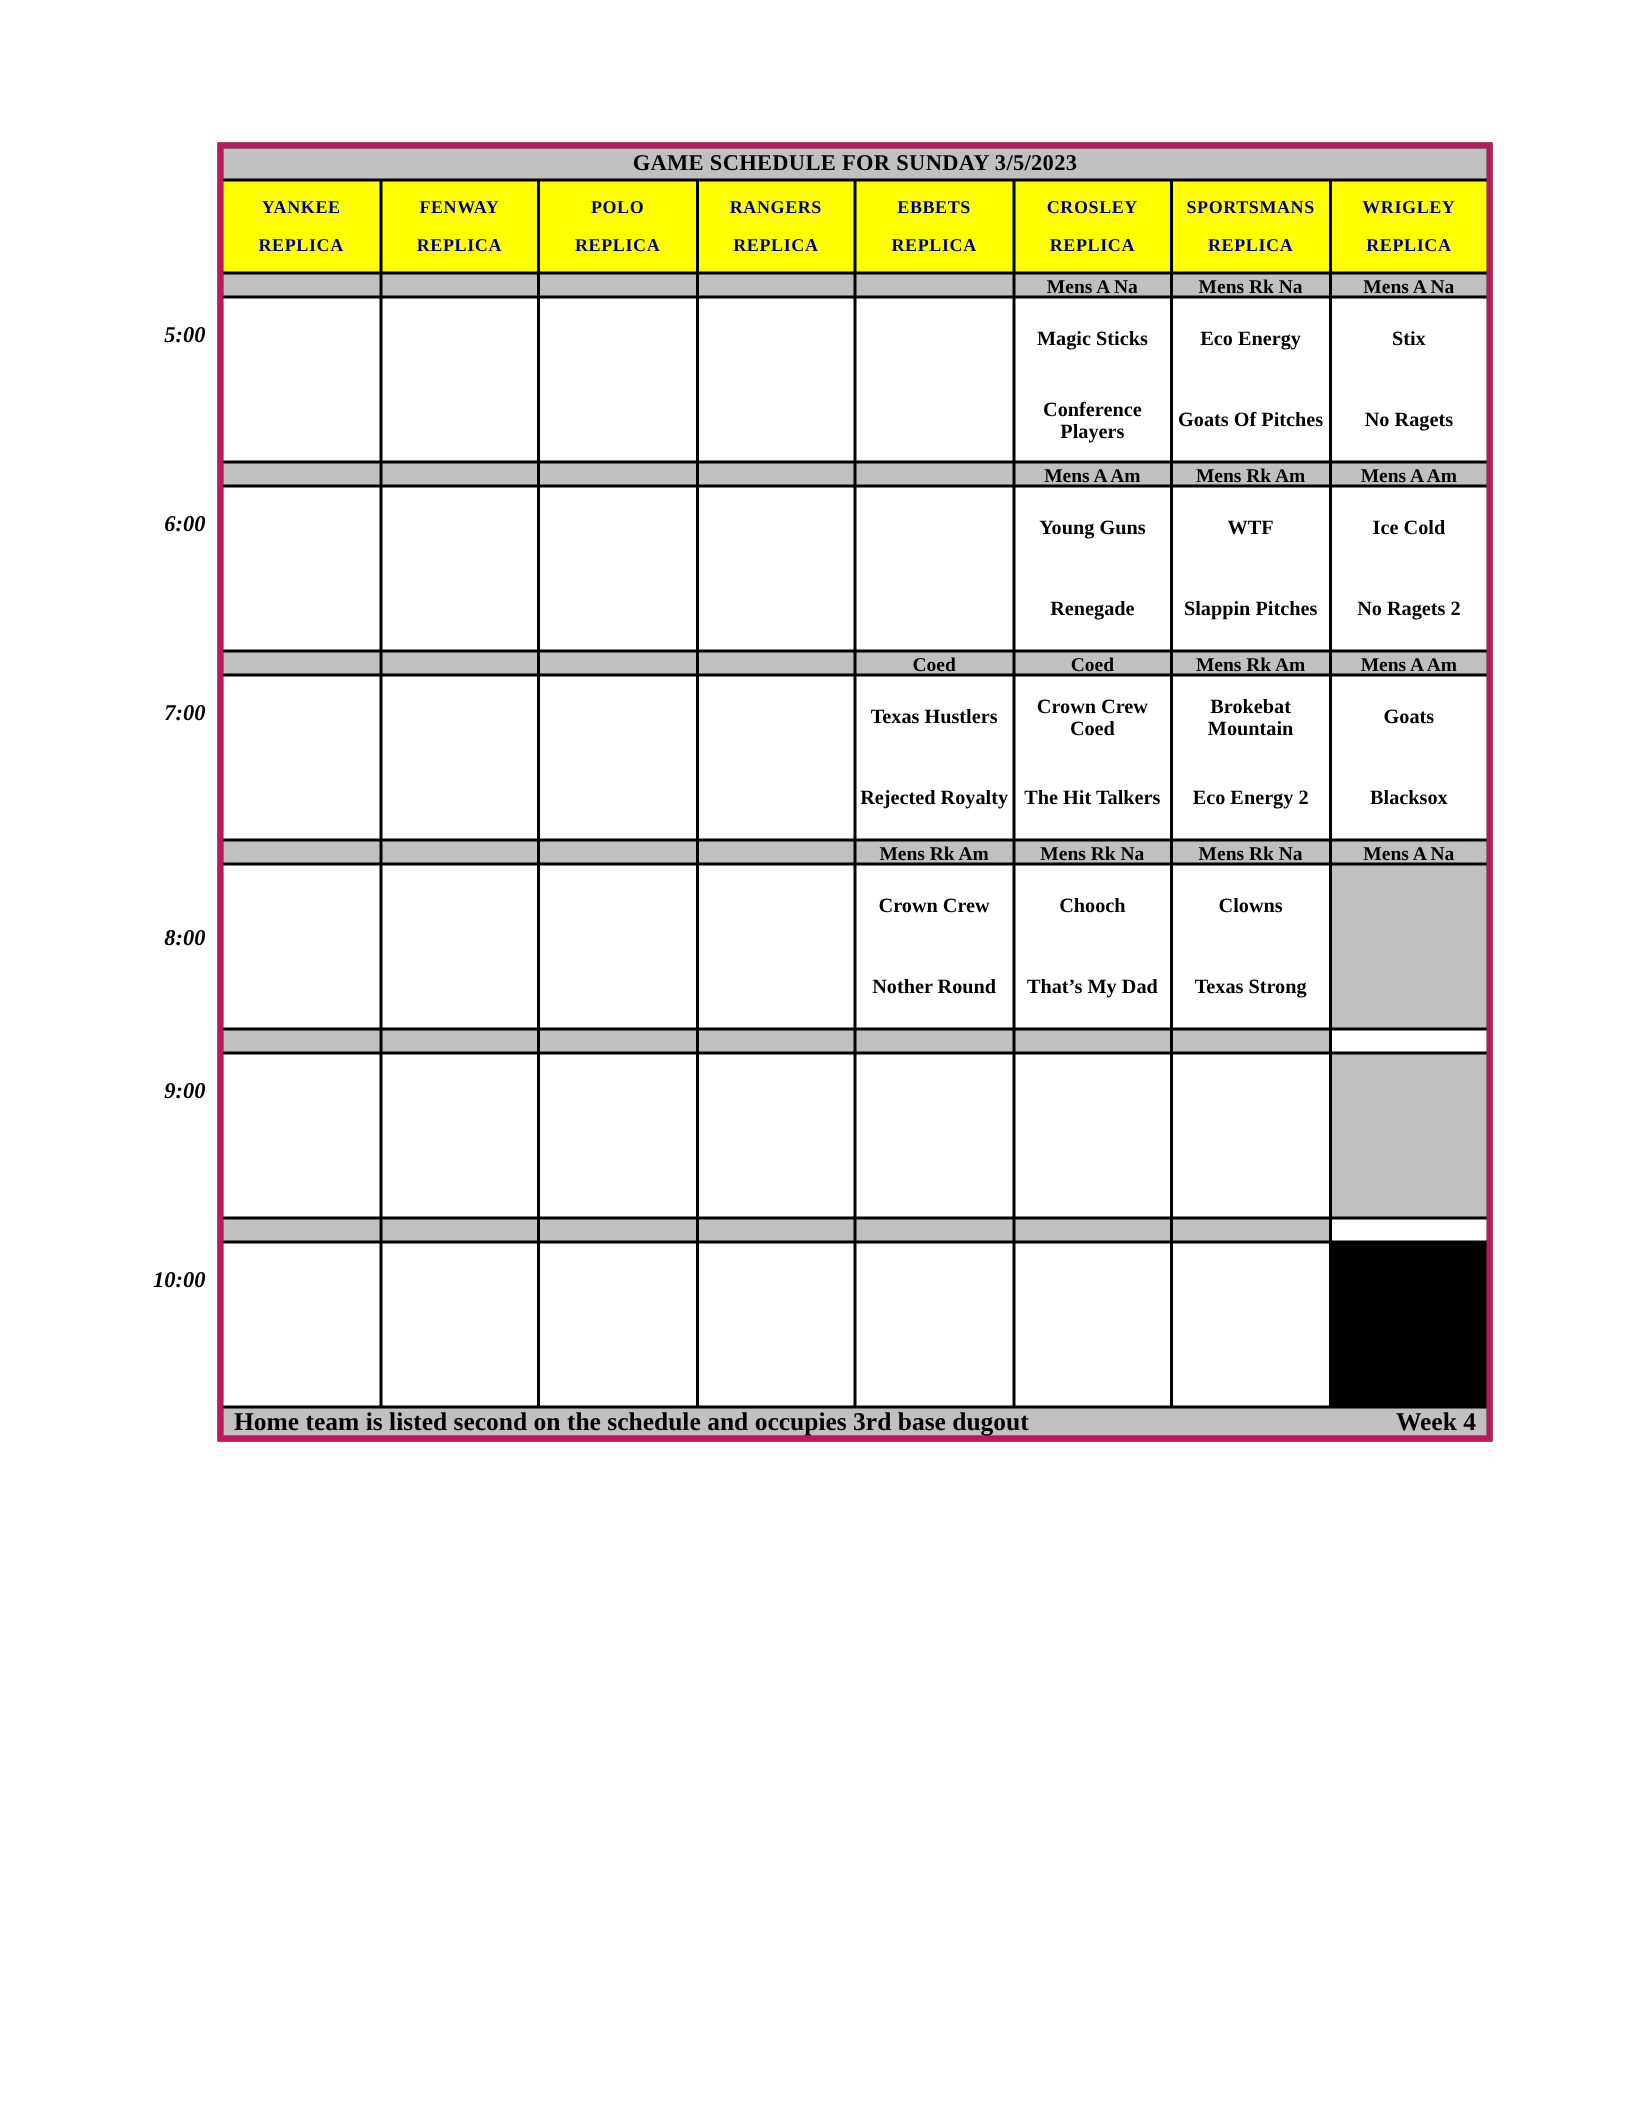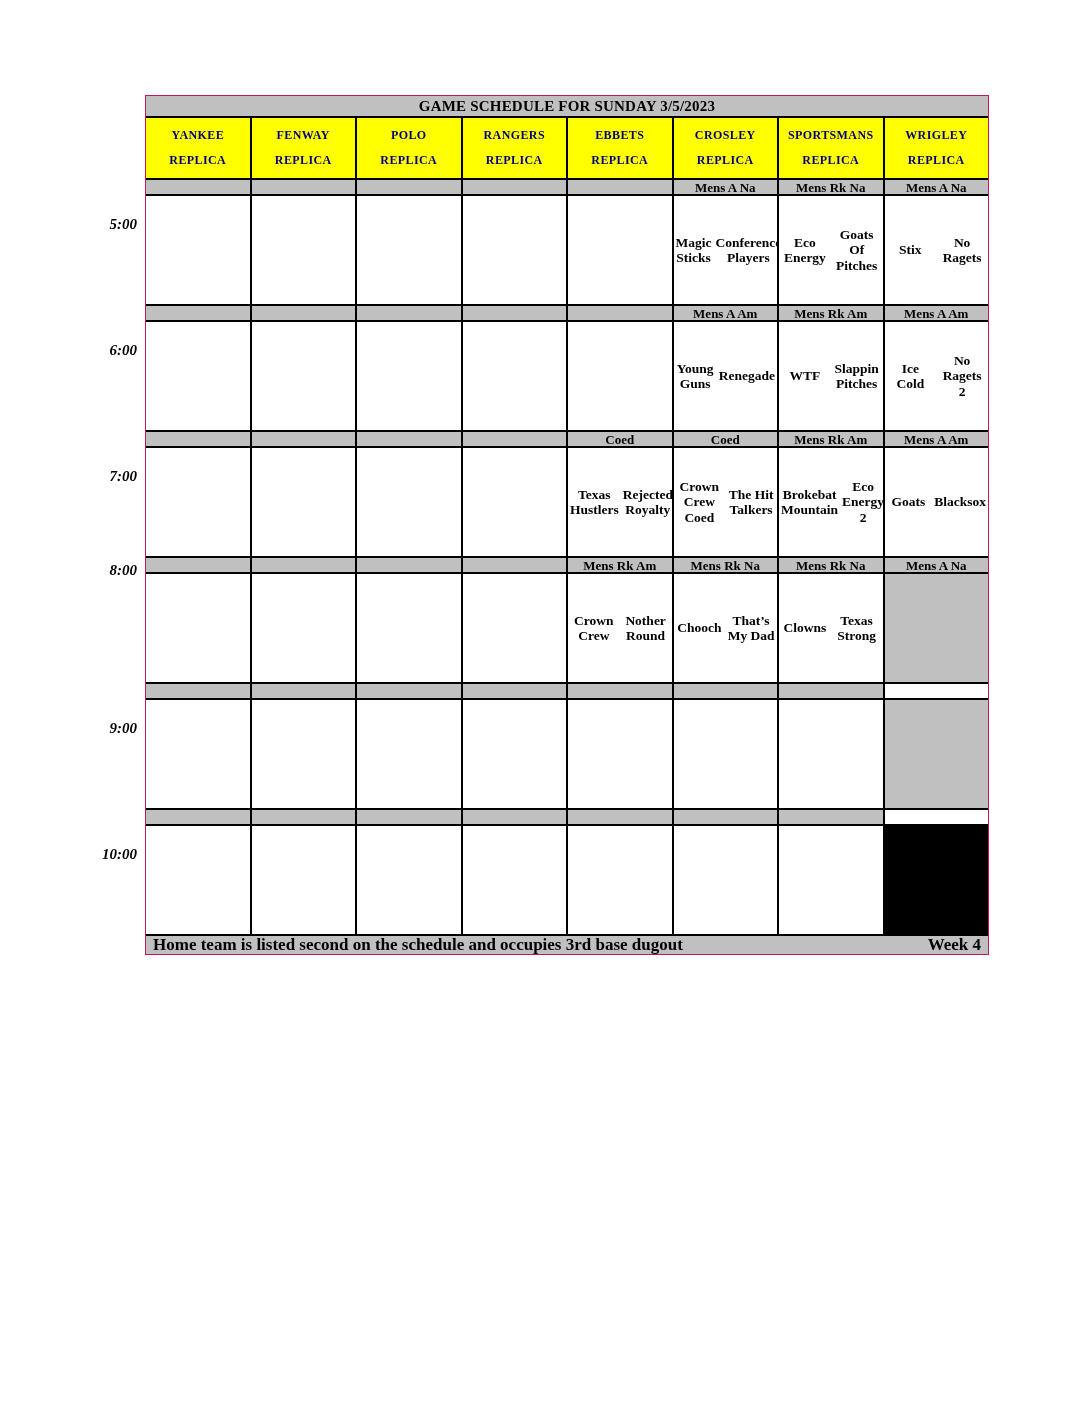--- a/index.html
+++ b/index.html
@@ -8,39 +8,39 @@
     font-family:"Liberation Serif","DejaVu Serif",serif;
     font-weight:bold;color:#000;
   }
   .page{position:relative;width:1088px;height:1408px;overflow:hidden;}
 
   
   .grid{
     position:absolute;left:145px;top:95px;width:842px;
     display:grid;grid-template-columns:repeat(8,1fr);
     grid-template-rows:20px 60px 14px 108px 14px 108px 14px 108px 14px 108px 14px 108px 14px 108px 18px;
-    gap:2px;background:#000;border:1px solid #be185d;
+    gap:2px;background:#000;border:4px solid #be185d;
   }
   .cell{background:#fff;min-width:0;}
   .title{
     grid-column:1/-1;background:#c0c0c0;
     display:flex;align-items:center;justify-content:center;
     font-size:15px;letter-spacing:.2px;
   }
   .fieldhead{
     background:#ffff00;color:#000080;
     display:flex;flex-direction:column;justify-content:space-evenly;align-items:center;
     text-align:center;font-size:12px;letter-spacing:.4px;
   }
   .band{
     background:#c0c0c0;
     display:flex;align-items:center;justify-content:center;
     font-size:13px;line-height:13px;white-space:nowrap;text-align:right;
   }
-  .game{display:flex;flex-direction:row;}
+  .game{display:flex;flex-direction:column;}
   .team{
     flex:1;display:flex;align-items:center;justify-content:center;
     text-align:center;font-size:13.5px;line-height:1.12;padding:0 2px;
   }
   .footer{
     grid-column:1/-1;background:#c0c0c0;
     display:flex;align-items:center;justify-content:space-between;
     font-size:17px;padding:0 7px;
   }
   .time{
@@ -49,21 +49,21 @@
   }
 </style>
 </head>
 <body>
 
 <div class="page">
 
   <div class="time" style="top:214px">5:00</div>
   <div class="time" style="top:340px">6:00</div>
   <div class="time" style="top:466px">7:00</div>
-  <div class="time" style="top:560px">8:00</div>
+  <div class="time" style="top:616px">8:00</div>
   <div class="time" style="top:718px">9:00</div>
   <div class="time" style="top:844px">10:00</div>
 
   <div class="grid">
 
     <div class="cell title">GAME SCHEDULE FOR SUNDAY 3/5/2023</div>
 
     <div class="cell fieldhead">
         <span>YANKEE</span>
         <span>REPLICA</span>

